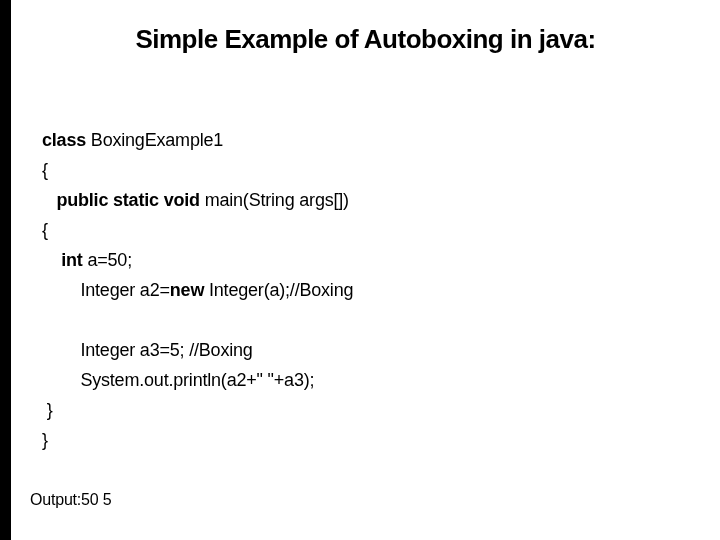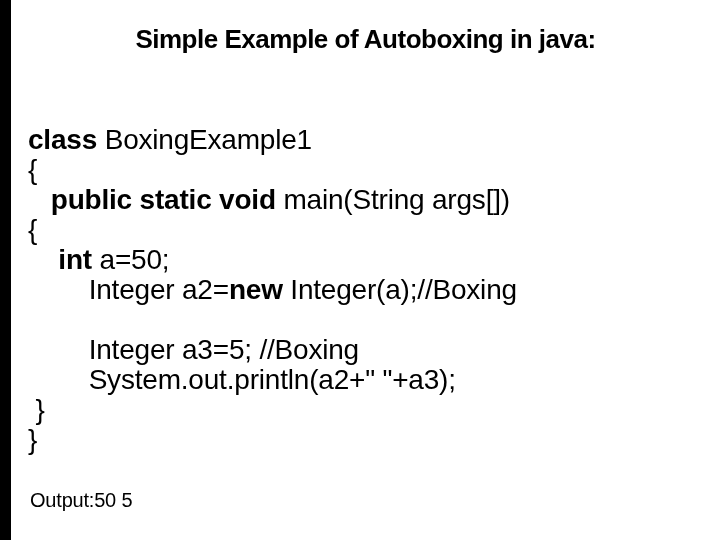--- a/index.html
+++ b/index.html
@@ -35,35 +35,35 @@
     margin: 0;
     text-align: center;
     font-size: 26px;
     line-height: 38px;
     font-weight: bold;
     letter-spacing: -0.5px;
     white-space: pre;
   }
   .code {
     position: absolute;
-    left: 28px;
+    left: 42px;
     top: 125px;
-    font-size: 28px;
+    font-size: 18px;
     line-height: 30px;
     white-space: pre;
     letter-spacing: -0.2px;
   }
   .code .b {
     font-weight: bold;
   }
   .output-line {
     position: absolute;
     left: 30px;
     top: 485px;
-    font-size: 20px;
+    font-size: 16px;
     line-height: 30px;
     white-space: pre;
     letter-spacing: -0.2px;
   }
 </style>
 </head>
 <body>
 
 <div class="slide">
   <div class="left-bar"></div>

